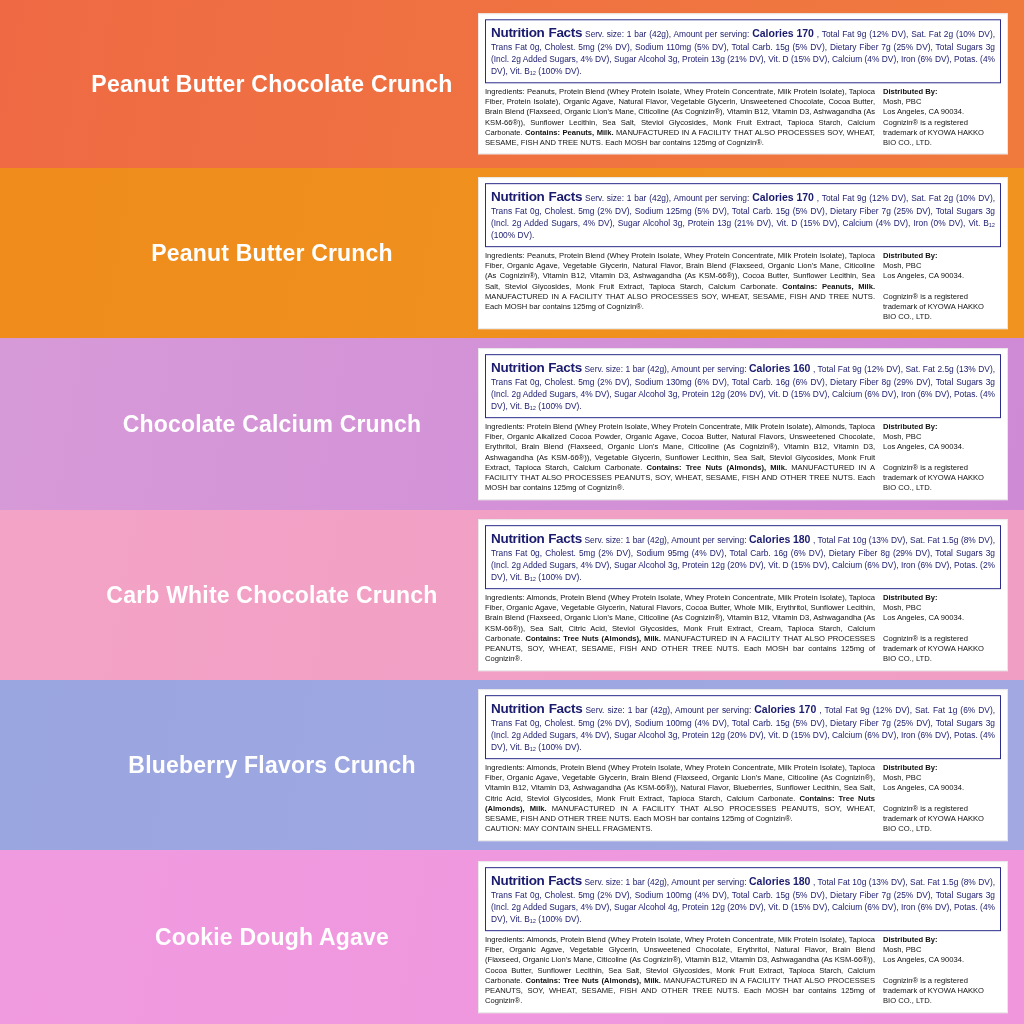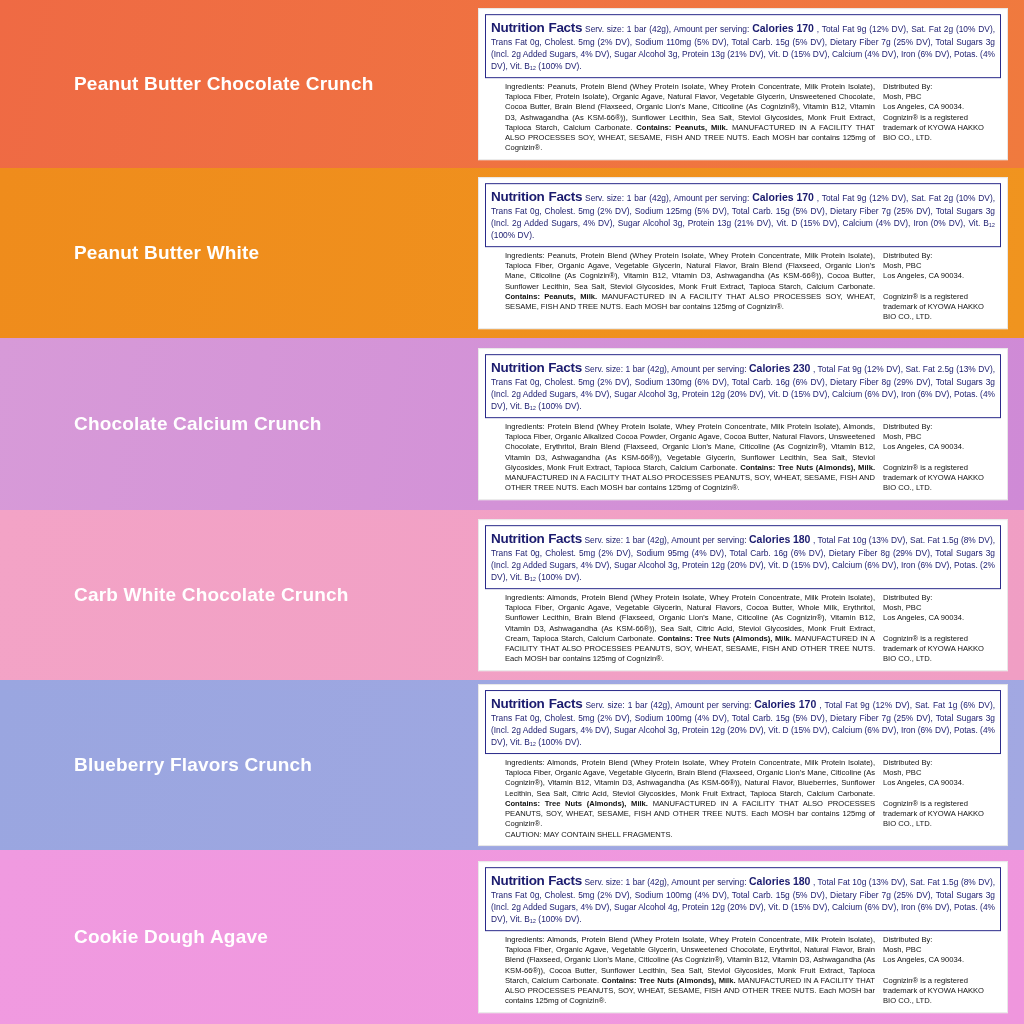--- a/index.html
+++ b/index.html
@@ -21,27 +21,28 @@
   }
   .row {
     position: relative;
     display: flex;
     align-items: center;
     box-sizing: border-box;
     overflow: hidden;
   }
   .row-title {
     color: #ffffff;
-    font-size: 19px;
+    font-size: 23px;
     font-weight: bold;
     letter-spacing: 0.2px;
     padding-left: 74px;
     width: 470px;
     box-sizing: border-box;
     line-height: 1.25;
+    text-align: center;
   }
   .panel {
     background: #ffffff;
     box-sizing: border-box;
     padding: 5px 6px 5px 6px;
     width: 530px;
     border: 1px solid #e8e8e8;
   }
   .nf-box {
     border: 1.6px solid #2a2a8a;
@@ -60,34 +61,33 @@
   .nf-cal {
     font-weight: bold;
     font-size: 10.5px;
   }
   .lower {
     display: flex;
     margin-top: 4px;
     color: #111111;
     font-size: 7.6px;
     line-height: 1.35;
-    margin-left: 20px;
   }
   .ing {
     flex: 1 1 auto;
     padding-right: 8px;
     text-align: justify;
   }
   .ing b { font-weight: bold; }
   .dist {
     width: 118px;
     flex: 0 0 118px;
     border-left: 0px solid transparent;
   }
-  .dist .dist-h { font-weight: normal; }
+  .dist .dist-h { font-weight: bold; }
   .caps { text-transform: uppercase; }
 
   
   .r0 { background: linear-gradient(100deg, #ef6a44 0%, #f07a3e 100%); height: 168px; }
   .r1 { background: linear-gradient(100deg, #ef8c1c 0%, #f0941f 100%); height: 170px; }
   .r2 { background: linear-gradient(100deg, #d79ad8 0%, #cf8ad6 100%); height: 172px; }
   .r3 { background: linear-gradient(100deg, #f3a3c6 0%, #f09ec4 100%); height: 170px; }
   .r4 { background: linear-gradient(100deg, #9aa6e0 0%, #a2a8e2 100%); height: 170px; }
   .r5 { background: linear-gradient(100deg, #f09ae0 0%, #ef96dd 100%); height: 174px; }
 
@@ -130,21 +130,21 @@
             <div>Cognizin® is a registered</div>
             <div>trademark of KYOWA HAKKO</div>
             <div>BIO CO., LTD.</div>
           </div>
         </div>
       </div>
     </div>
   </div>
 
   <div class="row r1">
-    <div class="row-title">Peanut Butter White</div>
+    <div class="row-title">Peanut Butter Crunch</div>
     <div class="panel-wrap">
       <div class="panel">
         <div class="nf-box">
           <span class="nf-title">Nutrition Facts</span>
           <span>Serv. size: 1 bar (42g), Amount per serving:</span>
           <span class="nf-cal">Calories</span>
           <span class="nf-cal">170</span>
           <span>, Total Fat 9g (12% DV), Sat. Fat 2g (10% DV), Trans Fat 0g, Cholest. 5mg (2% DV), Sodium 125mg (5% DV), Total Carb. 15g (5% DV), Dietary Fiber 7g (25% DV), Total Sugars 3g (Incl. 2g Added Sugars, 4% DV), Sugar Alcohol 3g, Protein 13g (21% DV), Vit. D (15% DV), Calcium (4% DV), Iron (0% DV), Vit. B₁₂ (100% DV).</span>
         </div>
         <div class="lower">
@@ -169,21 +169,21 @@
   </div>
 
   <div class="row r2">
     <div class="row-title">Chocolate Calcium Crunch</div>
     <div class="panel-wrap">
       <div class="panel">
         <div class="nf-box">
           <span class="nf-title">Nutrition Facts</span>
           <span>Serv. size: 1 bar (42g), Amount per serving:</span>
           <span class="nf-cal">Calories</span>
-          <span class="nf-cal">230</span>
+          <span class="nf-cal">160</span>
           <span>, Total Fat 9g (12% DV), Sat. Fat 2.5g (13% DV), Trans Fat 0g, Cholest. 5mg (2% DV), Sodium 130mg (6% DV), Total Carb. 16g (6% DV), Dietary Fiber 8g (29% DV), Total Sugars 3g (Incl. 2g Added Sugars, 4% DV), Sugar Alcohol 3g, Protein 12g (20% DV), Vit. D (15% DV), Calcium (6% DV), Iron (6% DV), Potas. (4% DV), Vit. B₁₂ (100% DV).</span>
         </div>
         <div class="lower">
           <div class="ing">
             <span>Ingredients: Protein Blend (Whey Protein Isolate, Whey Protein Concentrate, Milk Protein Isolate), Almonds, Tapioca Fiber, Organic Alkalized Cocoa Powder, Organic Agave, Cocoa Butter, Natural Flavors, Unsweetened Chocolate, Erythritol, Brain Blend (Flaxseed, Organic Lion's Mane, Citicoline (As Cognizin®), Vitamin B12, Vitamin D3, Ashwagandha (As KSM-66®)), Vegetable Glycerin, Sunflower Lecithin, Sea Salt, Steviol Glycosides, Monk Fruit Extract, Tapioca Starch, Calcium Carbonate.</span>
             <b>Contains: Tree Nuts (Almonds), Milk.</b>
             <span class="caps">MANUFACTURED IN A FACILITY THAT ALSO PROCESSES PEANUTS, SOY, WHEAT, SESAME, FISH AND OTHER TREE NUTS.</span>
             <span>Each MOSH bar contains 125mg of Cognizin®.</span>
           </div>
           <div class="dist">

